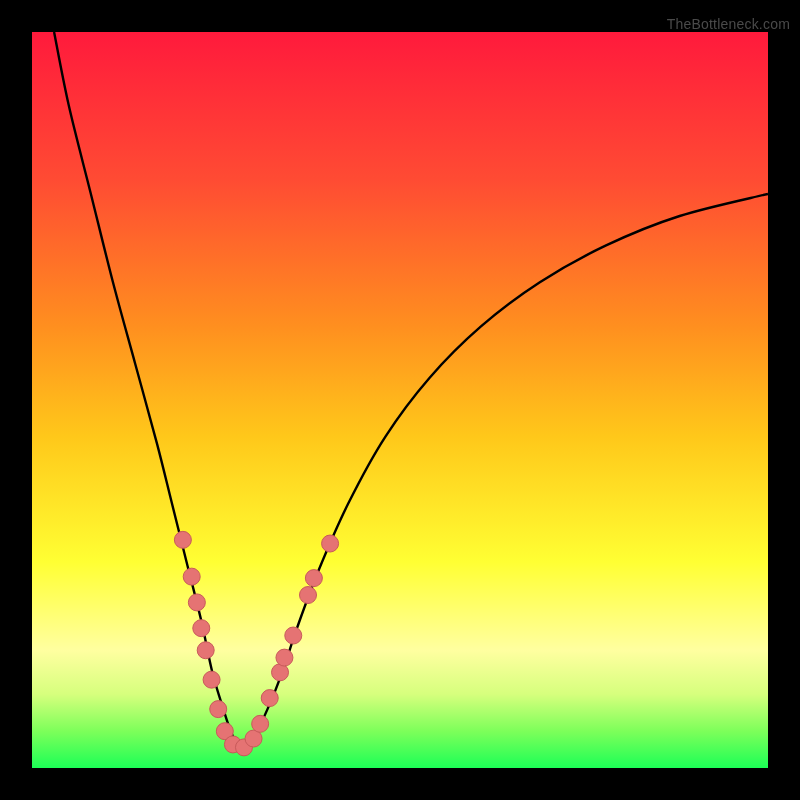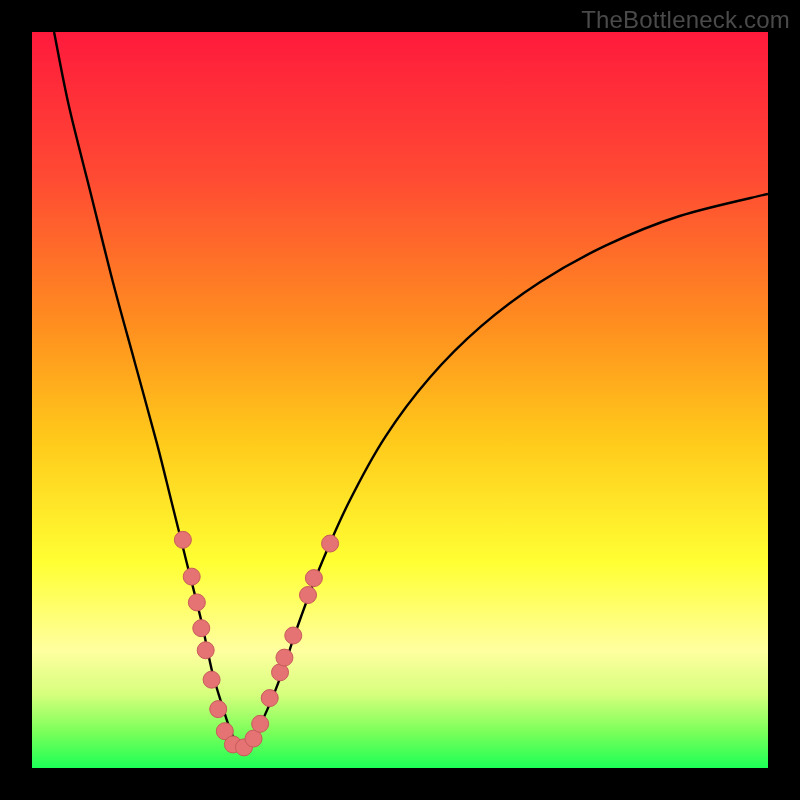--- a/index.html
+++ b/index.html
@@ -20,24 +20,24 @@
   .plot {
     position: absolute;
     top: 32px;
     left: 32px;
     width: 736px;
     height: 736px;
     
   }
   .watermark {
     position: absolute;
-    top: 6px;
+    top: 16px;
     right: 10px;
     color: #4a4a4a;
-    font-size: 24px;
+    font-size: 14px;
     font-weight: 500;
     letter-spacing: 0.2px;
     z-index: 5;
   }
   svg.gradient, svg.curve, svg.dots {
     position: absolute;
     top: 0; left: 0;
     width: 736px; height: 736px;
   }
   svg.curve { z-index: 2; }

